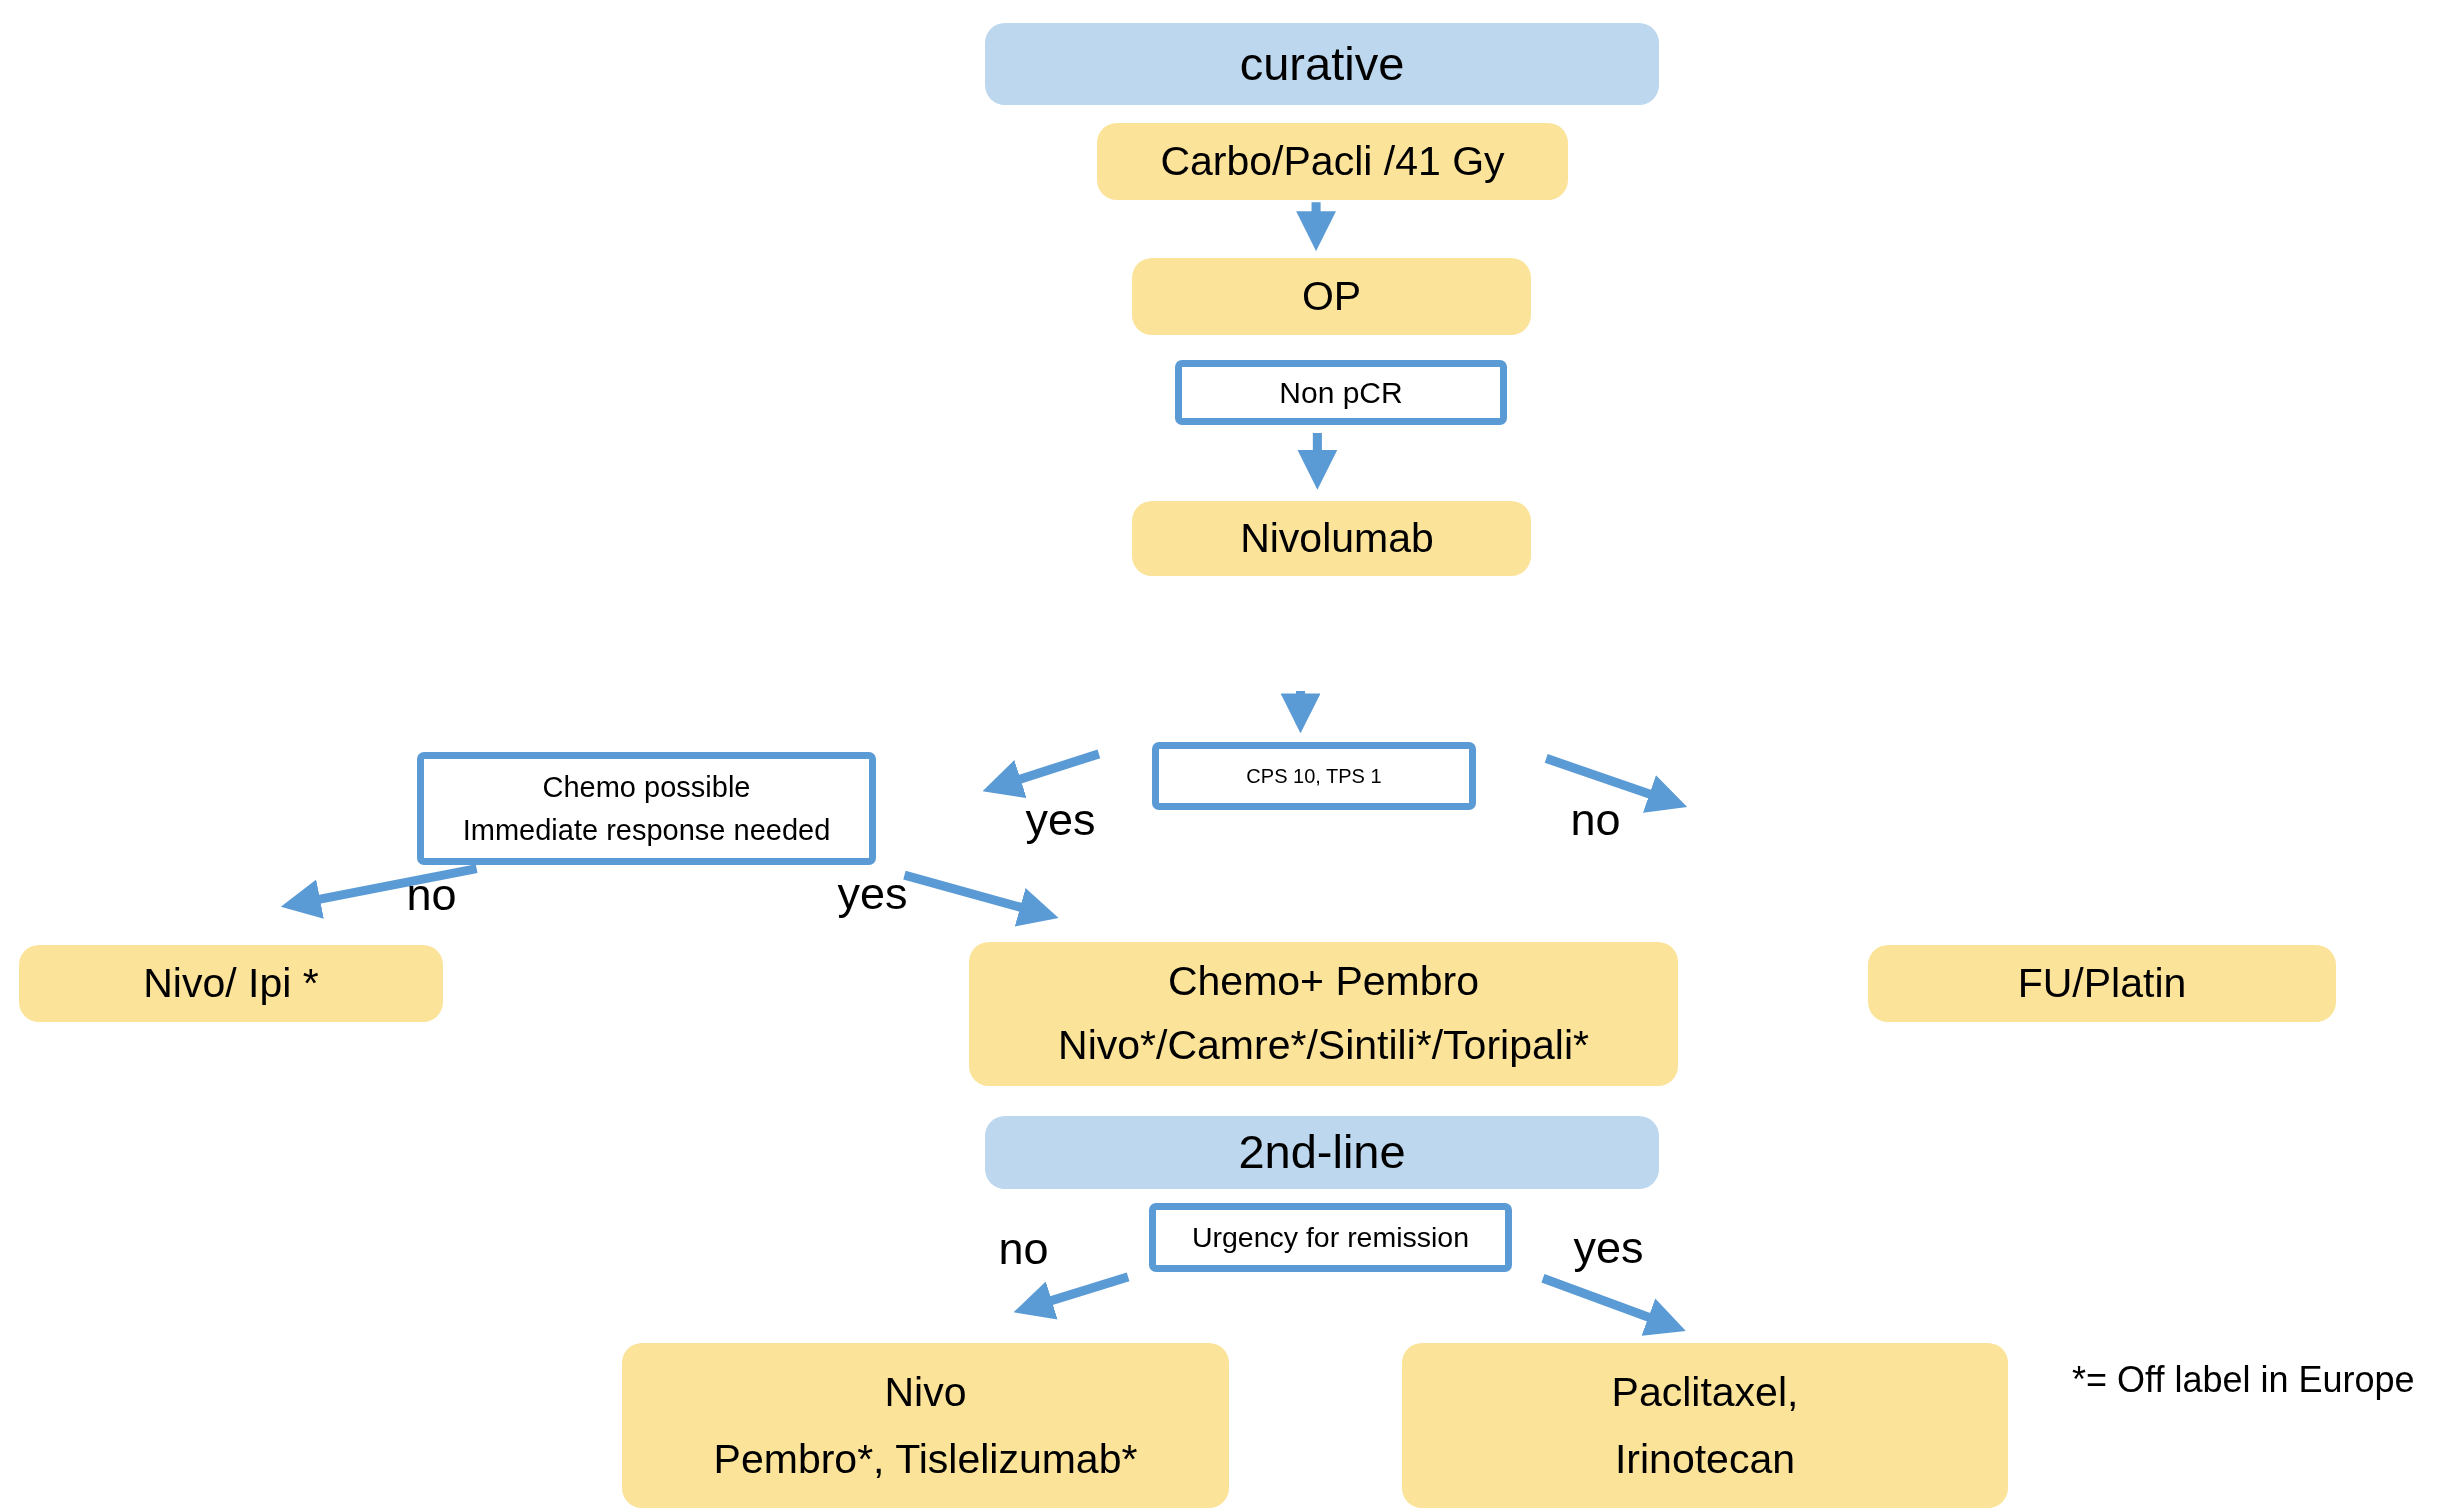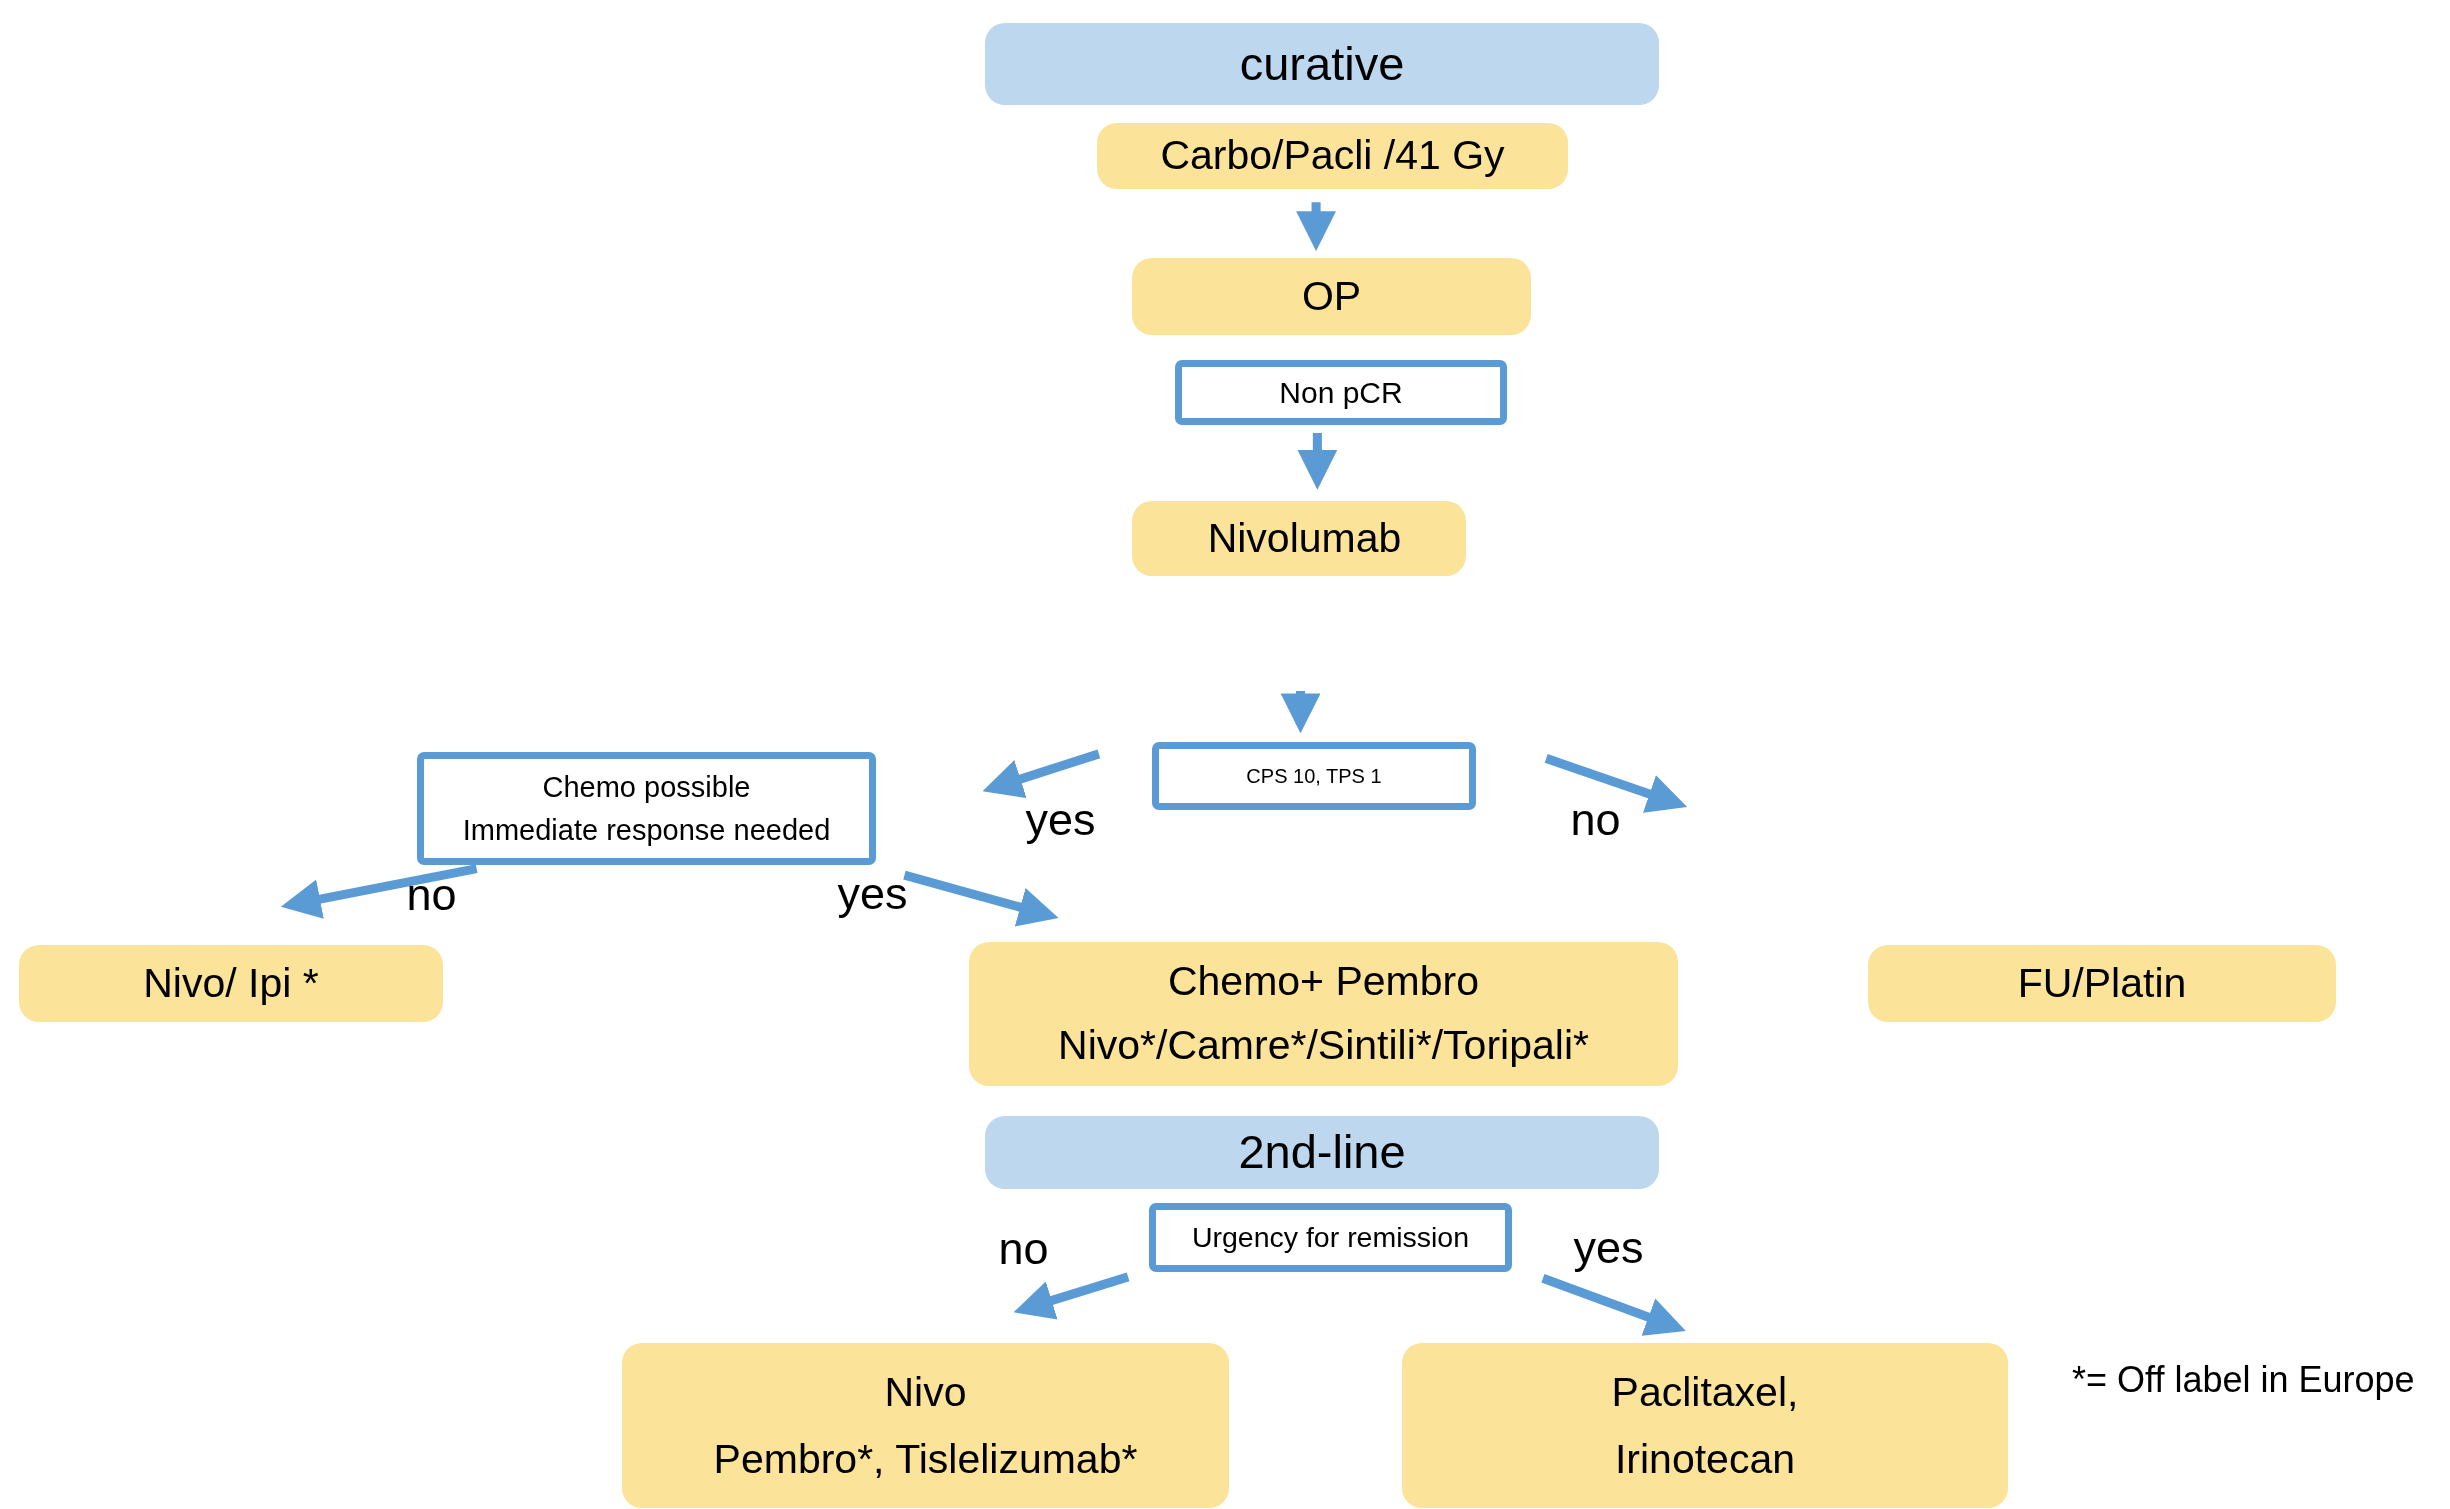--- a/index.html
+++ b/index.html
@@ -44,24 +44,24 @@
   .footnote{
     position:absolute;
     left:2072px;
     top:1359px;
     font-size:36px;
     white-space:nowrap;
   }
 
   
   #curative     {left:985px;top:23px;  width:674px;height:82px;}
-  #carbo        {left:1097px;top:123px; width:471px; height:66px;}
+  #carbo        {left:1097px;top:123px; width:471px; height:77px;}
   #op           {left:1132px;top:258px; width:399px; height:77px;}
   #nonpcr       {left:1175px;top:360px; width:332px; height:65px;font-size:30px;}
-  #nivolumab    {left:1132px;top:501px; width:334px; height:75px;padding-left:11px;}
+  #nivolumab    {left:1132px;top:501px; width:399px; height:75px;padding-left:11px;}
   #first-line   {left:985px;top:608px; width:674px;height:73px;}
   #cps          {left:1152px;top:742px;width:324px; height:68px;font-size:20px;}
   #chemo        {left:417px; top:752px;width:459px; height:113px;font-size:29px;line-height:1.45;}
   #nivo-ipi     {left:19px;  top:945px;width:424px; height:77px;}
   #chemo-pembro {left:969px;top:942px;width:709px;height:144px;line-height:1.55;}
   #fu-platin    {left:1868px;top:945px;width:468px; height:77px;}
   #second-line  {left:985px;top:1116px;width:674px;height:73px;}
   #urgency      {left:1149px;top:1203px;width:363px; height:69px;font-size:28.5px;}
   #nivo-pembro  {left:622px; top:1343px;width:607px; height:165px;align-items:center;}
   #paclitaxel   {left:1402px;top:1343px;width:606px; height:165px;}

